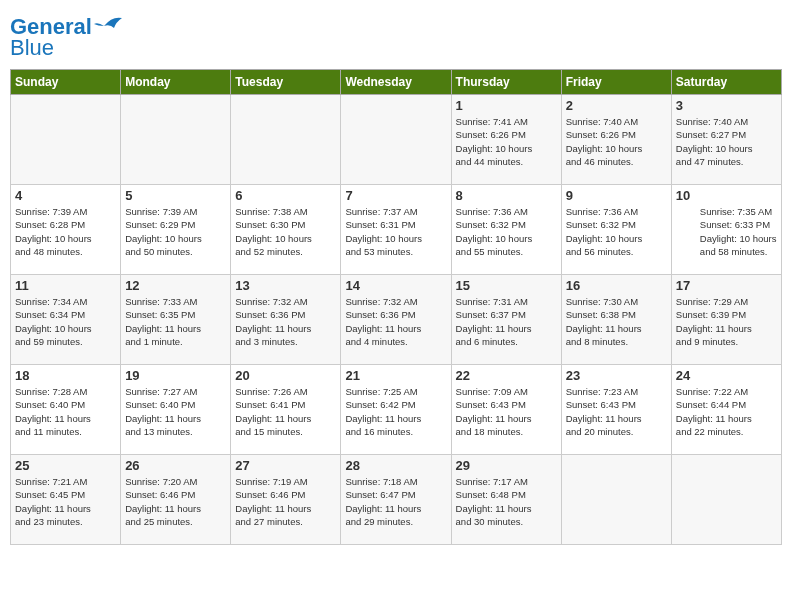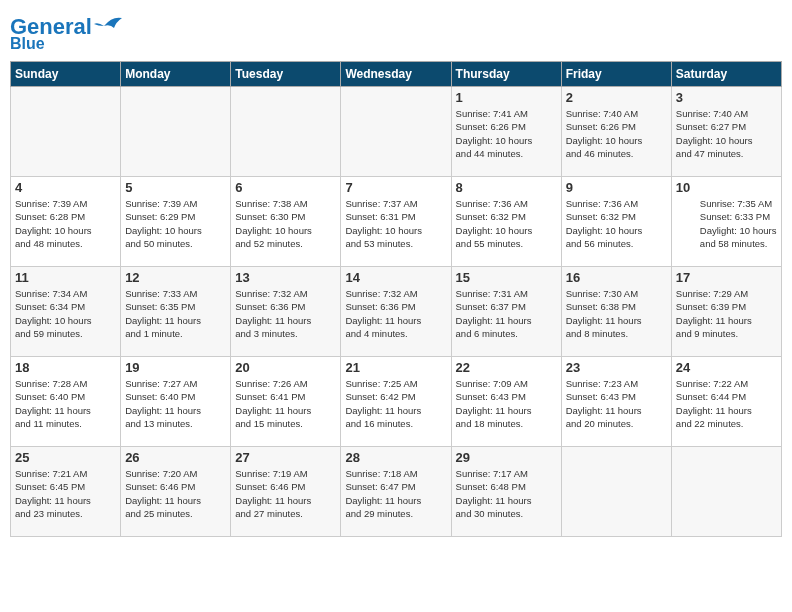--- a/index.html
+++ b/index.html
@@ -33,21 +33,21 @@
     .sub-title {
       font-size: 18px;
       color: #555;
     }
     table {
       width: 100%;
       border-collapse: collapse;
       table-layout: fixed;
     }
     thead tr th {
-      background-color: #0c4a6e;
+      background-color: #4d7c0f;
       color: #fff;
       font-size: 12px;
       font-weight: bold;
       padding: 5px 4px;
       text-align: left;
       border: 1px solid #aaa;
     }
     tbody tr td {
       vertical-align: top;
       padding: 3px 4px;
@@ -82,21 +82,21 @@
   <div class="logo">
     <div style="display:flex;align-items:center;">
       <div style="font-size:22px;font-weight:bold;color:#333;line-height:1.1;text-align:center;">
         <span style="color:#1a75bb;">General</span>
       </div>
       <svg width="30" height="22" viewBox="0 0 30 22" style="margin-left:2px;margin-top:-4px;">
         <path d="M10,12 Q18,2 28,4 Q22,8 20,14 Q16,10 10,12Z" fill="#1a75bb"></path>
         <path d="M10,12 Q4,8 0,10 Q4,12 10,12Z" fill="#1a75bb"></path>
       </svg>
     </div>
-    <div style="font-size:16px;font-weight:bold;color:#1a75bb;margin-top:-4px;">Blue</div>
+    <div style="font-size:22px;font-weight:normal;color:#1a75bb;margin-top:-4px;">Blue</div>
   </div>
   <div class="title-section">
   </div>
 </div>
 
 <table>
   <thead>
     <tr id="weekday-header">
     <th>Sunday</th>
         <th>Monday</th>

